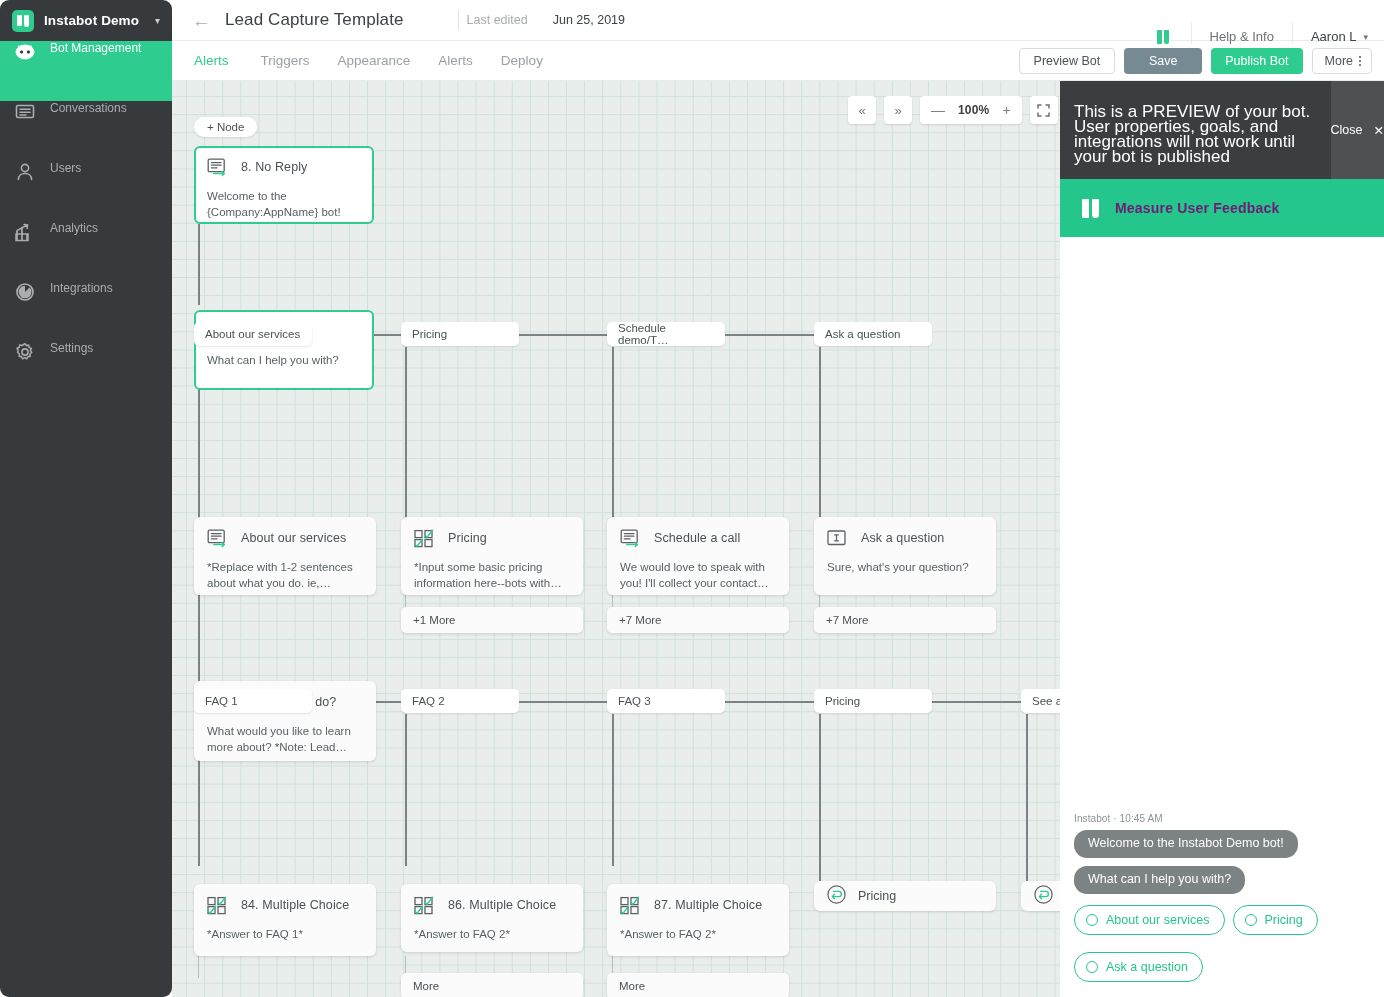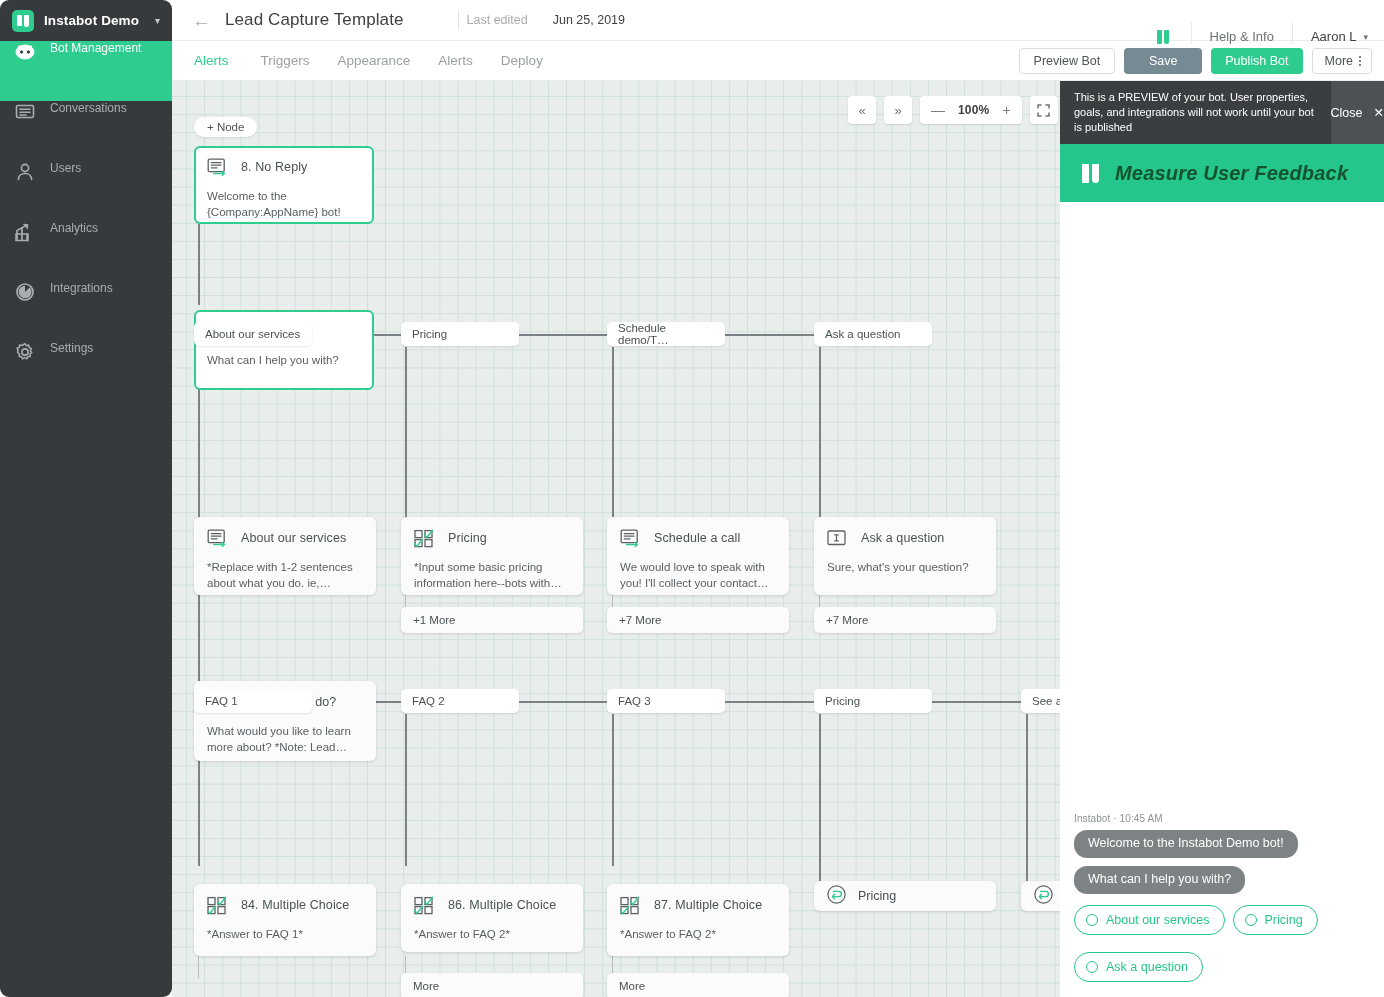--- a/index.html
+++ b/index.html
@@ -142,33 +142,33 @@
   .edge-thin { position:absolute; background:#b8bcbe; }
   .edge-green { position:absolute; background:#2ecc8f; }
 
   
   #preview {
     position:absolute; left:1060px; top:81px; width:324px; height:916px;
     background:#fff; z-index:25; display:flex; flex-direction:column;
   }
   .pv-banner { display:flex; background:#3b3e40; min-height:63px; }
   .pv-banner-txt {
-    flex:1 1 auto; color:#fff; font-size:11px; line-height:15px; padding:9px 10px 5px 14px;
+    flex:1 1 auto; color:#fff; font-size:17px; line-height:15px; padding:9px 10px 15px 14px;margin-top:14px;
   }
   .pv-banner-close {
     width:84px; background:#4e5153; color:#fff; font-size:12.5px;
     display:flex; align-items:center; justify-content:center; gap:11px; cursor:pointer;
   }
   .pv-header {
     background:#24c68b; height:58px; display:flex; align-items:center; gap:16px; padding: 0 22px;
   }
   .pv-header-logo { display:flex; gap:3px; }
   .pv-header-logo i { width:7px; height:19px; background:#fff; border-radius:1px; display:block;}
   .pv-header-logo i.r { border-bottom-left-radius:4px; border-bottom-right-radius:4px; }
-  .pv-header-title { color:#14532d; font-size:20px; font-weight:bold; letter-spacing:.2px;font-style:italic;}
+  .pv-header-title { color:#701a75; font-size:14px; font-weight:bold; letter-spacing:.2px;}
   .pv-body { flex:1 1 auto; position:relative; background:#fff;padding-left:44px; }
   .pv-convo { position:absolute; left:0; right:0; bottom:0; padding: 0 14px 6px 14px; }
   .pv-meta { font-size:10px; color:#8d9295; margin-bottom:6px; letter-spacing:.1px;}
   .bubble {
     display:inline-block; background:#7d8285; color:#fff; font-size:12.5px;
     border-radius:13px; padding: 6px 14px 7px 14px; margin-bottom:8px; line-height:15px;
   }
   .opt-row { display:flex; gap:8px; flex-wrap:wrap; margin-top:3px; }
   .opt {
     display:inline-flex; align-items:center; gap:8px; border:1.5px solid #24c68b;

